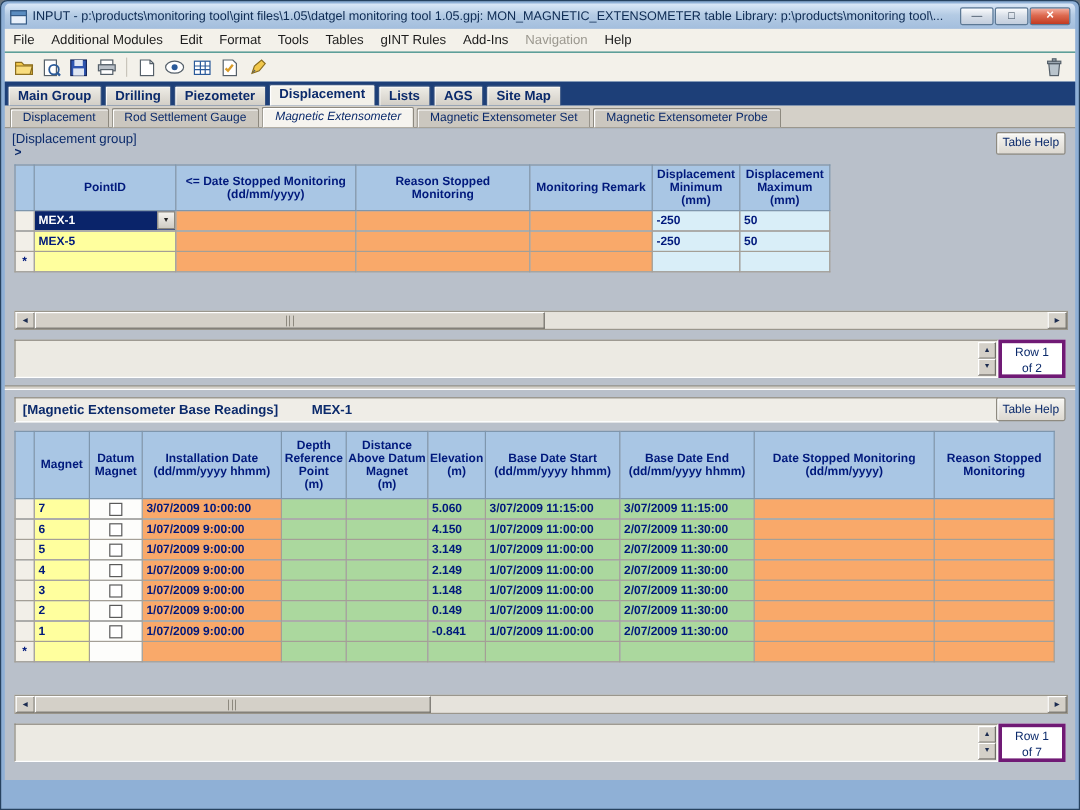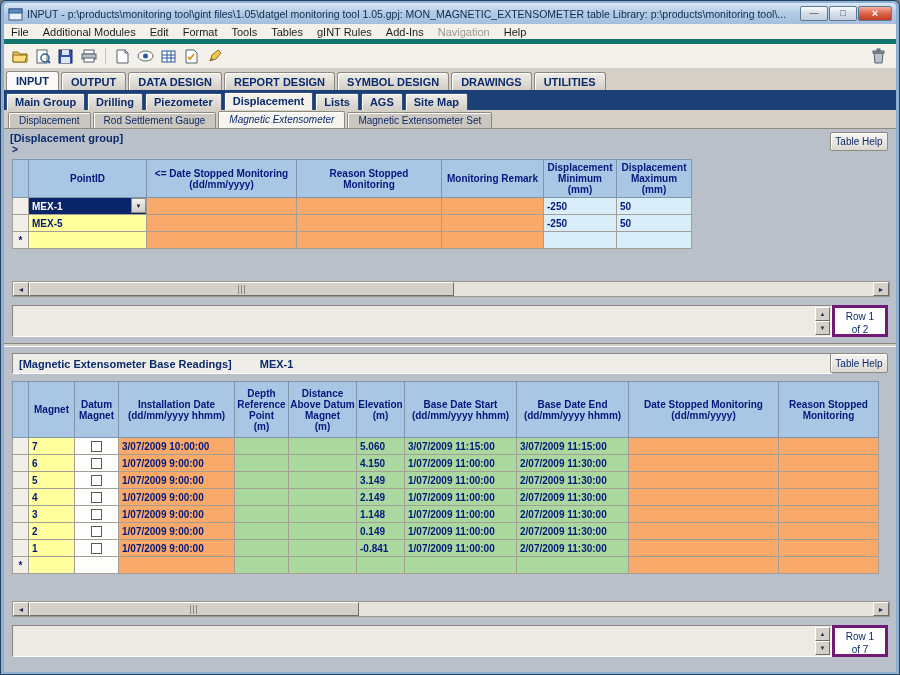--- a/index.html
+++ b/index.html
@@ -8,21 +8,21 @@
 
   
   .titlebar { height:21px; border-radius:4px 4px 0 0; background:linear-gradient(#dbe8f7,#b4cbe4 45%,#a3bedd); display:flex; align-items:center; padding:0 4px; }
   .app-icon { width:15px; height:14px; margin-right:4px; flex:0 0 auto; }
   .title-text { font-size:10.5px; color:#0d2a52; white-space:nowrap; overflow:hidden; flex:1; }
   .winbtns { display:flex; gap:1px; margin-left:4px; flex:0 0 auto; }
   .wbtn { width:28px; height:15px; border:1px solid #5c7894; border-radius:2px; background:linear-gradient(#fbfcfd,#d7dee8 50%,#c3cedd); display:flex; align-items:center; justify-content:center; font-size:9px; color:#2c3e50; line-height:1; }
   .wbtn.close { width:34px; background:linear-gradient(#f5b0a1,#dd6a50 45%,#c23b22); color:#fff; font-weight:bold; font-size:11px; }
 
   
-  .menubar { height:20px; background:#f3f1ea; display:flex; font-size:11px; color:#1c1c1c; border-bottom:5px solid #0f766e; }
+  .menubar { height:20px; background:#f3f1ea; display:flex; align-items:center; font-size:11px; color:#1c1c1c; border-bottom:1px solid #0f766e; }
   .menu-item { padding:2px 7px; }
   .menu-item.disabled { color:#9b988f; }
   .toolbar { height:24px; background:#f3f1ea; display:flex; align-items:center; padding:0 6px 0 4px; }
   .tbicon { width:21px; height:20px; display:flex; align-items:center; justify-content:center; margin:0 1px; }
   .tbsep { width:1px; height:16px; background:#c9c5bb; margin:0 5px; }
   .tb-spacer { flex:1; }
 
   
   .tabs1 { height:22px; background:#d4d0c8; display:flex; gap:2px; align-items:flex-end; padding:2px 0 0 2px; }
   .tab1 { font-weight:bold; font-size:11px; color:#0b2a6b; padding:3px 9px 2px; background:linear-gradient(#efede7,#d2cec6); border:1px solid #8d897f; border-bottom:none; border-radius:3px 3px 0 0; box-shadow:inset 1px 1px 0 #fff; }
@@ -32,21 +32,21 @@
   .tab2.active { background:#f3f1ea; padding-bottom:3px; }
   .tabs3 { height:19px; background:#d4d0c8; display:flex; gap:2px; align-items:flex-end; padding:1px 0 0 4px; border-bottom:1px solid #8d897f; }
   .tab3 { font-size:10px; color:#0b2a6b; padding:2px 10px; background:#cbc7bf; border:1px solid #8d897f; border-bottom:none; border-radius:2px 2px 0 0; box-shadow:inset 1px 1px 0 #fff; }
   .tab3.active { background:#f6f4ef; padding-bottom:3px;font-style:italic; }
 
   
   .section { position:relative; background:#b9c0ca; }
   .s1 { height:214px; }
   .s2 { height:325px; }
   .divider { height:4px; background:#d4d0c8; border-top:1px solid #8a877e; border-bottom:1px solid #ffffff; }
-  .sec-label { position:absolute; left:6px; top:3px; font-size:11px; font-weight:bold; color:#0b2a6b; }
+  .sec-label { position:absolute; left:6px; top:3px; font-size:11px; font-weight:normal; color:#0b2a6b; }
   .expander { position:absolute; left:8px; top:15px; font-size:10px; font-weight:bold; color:#0b2a6b; }
   .helpbtn { position:absolute; right:8px; top:3px; width:58px; height:19px; background:linear-gradient(#f7f6f3,#dcd8d0); border:1px solid #8e8a80; border-radius:2px; box-shadow:inset 1px 1px 0 #fff; font-size:10px; color:#0b2a6b; display:flex; align-items:center; justify-content:center; }
   .helpbtn.pos2 { top:6px; height:20px; }
   .labelbox { position:absolute; left:8px; top:6px; width:820px; height:21px; background:#efede7; border:1px solid; border-color:#8a877e #fff #fff #8a877e; display:flex; align-items:center; font-weight:bold; color:#0b2a6b; font-size:11px; padding:0 6px; }
   .labelbox .pid { margin-left:28px; }
 
   
   table.grid { border-collapse:collapse; table-layout:fixed; position:absolute; }
   .t1 { left:8px; top:30px; }
   .t2 { left:8px; top:34px; }
@@ -178,45 +178,37 @@
     <span class="tb-spacer"></span>
     <span class="tbicon">
         <svg width="15" height="16">
           <path d="M3 5h9l-1 10H4z" fill="#b9c4cc" stroke="#55606a"></path>
           <rect x="2" y="3" width="11" height="2" fill="#9aa6b0" stroke="#55606a"></rect>
           <rect x="6" y="1" width="3" height="2" fill="#9aa6b0" stroke="#55606a"></rect>
         </svg>
       </span>
   </div>
 
-  <div class="tabs1">
-    <span class="tab1 active">INPUT</span>
-    <span class="tab1">OUTPUT</span>
-    <span class="tab1">DATA DESIGN</span>
-    <span class="tab1">REPORT DESIGN</span>
-    <span class="tab1">SYMBOL DESIGN</span>
-    <span class="tab1">DRAWINGS</span>
-    <span class="tab1">UTILITIES</span>
-  </div>
 
   <div class="tabs2">
     <span class="tab2">Main Group</span>
     <span class="tab2">Drilling</span>
     <span class="tab2">Piezometer</span>
     <span class="tab2 active">Displacement</span>
     <span class="tab2">Lists</span>
     <span class="tab2">AGS</span>
     <span class="tab2">Site Map</span>
   </div>
 
   <div class="tabs3">
     <span class="tab3">Displacement</span>
     <span class="tab3">Rod Settlement Gauge</span>
     <span class="tab3 active">Magnetic Extensometer</span>
     <span class="tab3">Magnetic Extensometer Set</span>
+    <span class="tab3">Magnetic Extensometer Probe</span>
   </div>
 
   <div class="section s1">
     <span class="sec-label">[Displacement group]</span>
     <span class="expander">&gt;</span>
     <span class="helpbtn">Table Help</span>
 
     <table class="grid t1">
       <tbody>
           <tr>

